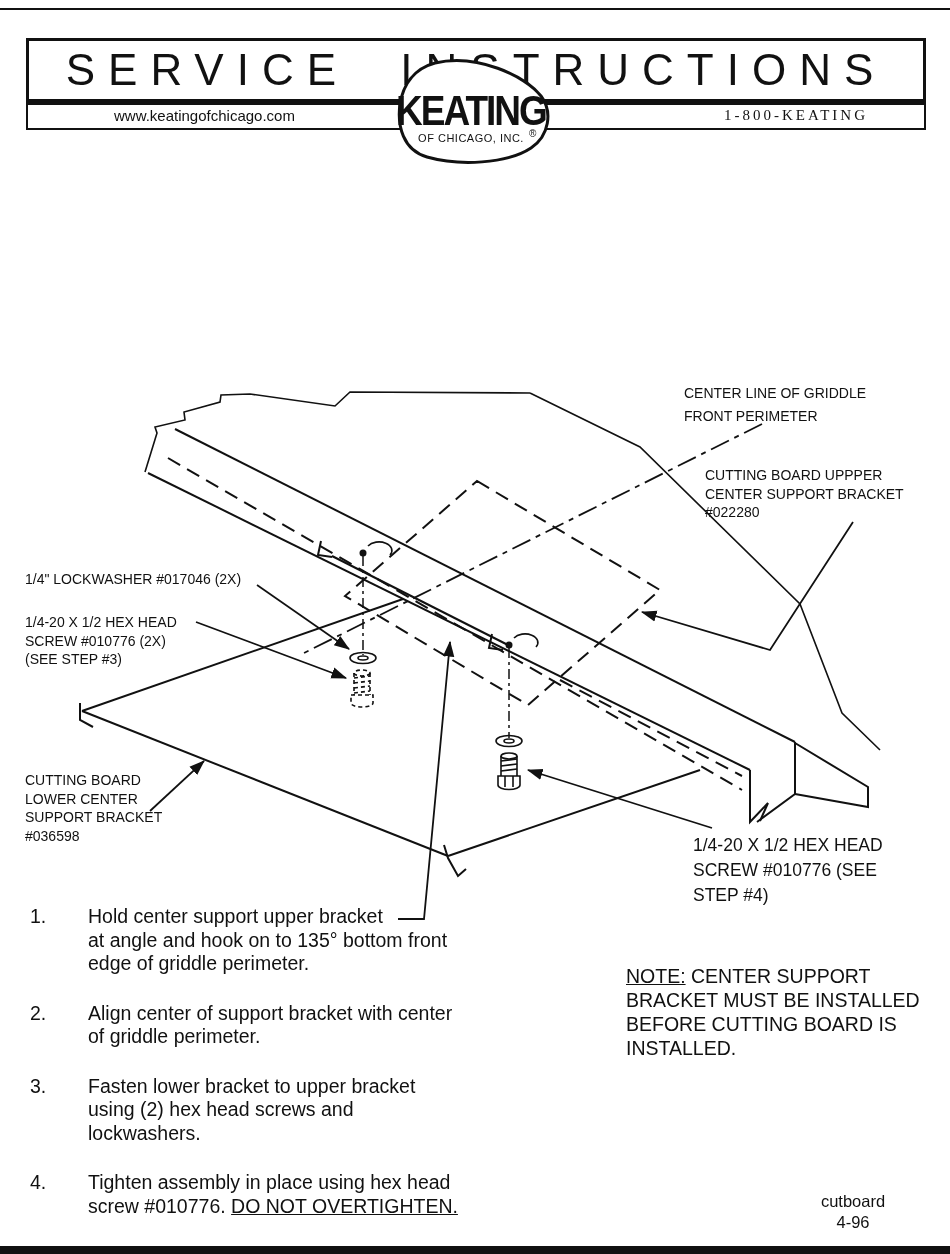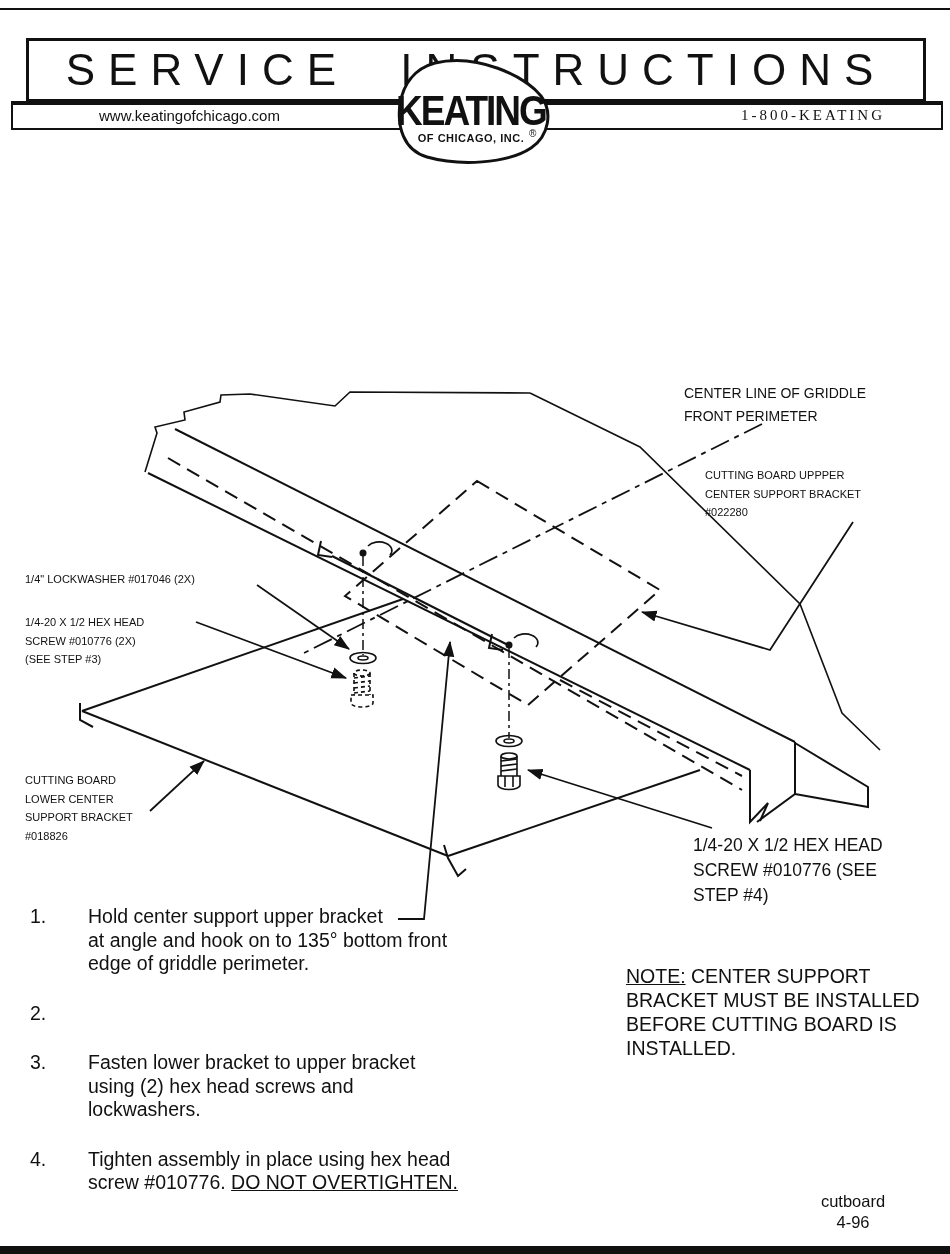--- a/index.html
+++ b/index.html
@@ -9,37 +9,37 @@
   .pre{white-space:pre-line;}
 
   
   .top-rule{left:0;top:8px;width:950px;height:2px;background:#111;}
   .bottom-bar{left:0;top:1246px;width:950px;height:8px;background:#111;}
 
   
   .svc-box{left:26px;top:38px;width:894px;height:58px;border:3px solid #111;
            display:flex;align-items:center;justify-content:center;}
   .svc-title{font-size:44px;letter-spacing:13px;word-spacing:26px;font-weight:400;white-space:nowrap;}
-  .info-band{left:11px;top:101px;width:896px;height:23px;border-top:4px solid #111;
-             border-bottom:2px solid #111;border-left:2px solid #111;border-right:2px solid #111;padding-left:32px;}
+  .info-band{left:26px;top:101px;width:896px;height:23px;border-top:4px solid #111;
+             border-bottom:2px solid #111;border-left:2px solid #111;border-right:2px solid #111;}
   .website{left:86px;top:2px;font-size:15px;}
   .phone{right:56px;top:2px;font-size:15px;letter-spacing:3px;font-family:Liberation Serif, serif;}
 
   .logo{left:383px;top:56px;width:176px;height:112px;}
   .logo svg{position:absolute;left:0;top:0;}
   .logo-brand{left:0;top:34px;width:176px;text-align:center;font-size:37px;font-weight:bold;
               letter-spacing:-2px;transform:scaleY(1.15);}
-  .logo-sub{left:0;top:76px;width:176px;text-align:center;font-size:11px;font-weight:bold;letter-spacing:0.5px;}
+  .logo-sub{left:0;top:76px;width:176px;text-align:center;font-size:11px;font-weight:normal;letter-spacing:0.5px;}
   .logo-reg{left:146px;top:72px;font-size:10px;}
 
   
   .doc-title{left:0;top:172px;width:950px;text-align:center;font-size:28px;font-weight:bold;line-height:40px;}
 
   
-  .callout{font-size:11px;line-height:18.5px;}
+  .callout{font-size:14px;line-height:18.5px;}
   .callout-lg{font-size:17.5px;line-height:25px;}
   .lbl-centerline{left:684px;top:382px;width:300px;font-size:14px;line-height:23px;}
   .lbl-upper{left:705px;top:466px;width:230px;}
   .lbl-lockwasher{left:25px;top:570px;width:280px;}
   .lbl-screw2x{left:25px;top:613px;width:200px;}
   .lbl-lower{left:25px;top:771px;width:180px;}
   .lbl-screw4{left:693px;top:833px;width:240px;}
 
   
   .steps{left:30px;top:905px;width:480px;}
@@ -182,34 +182,36 @@
   <div class="abs callout lbl-upper pre">CUTTING BOARD UPPPER
 CENTER SUPPORT BRACKET
 #022280</div>
   <div class="abs callout lbl-lockwasher pre">1/4" LOCKWASHER #017046 (2X)</div>
   <div class="abs callout lbl-screw2x pre">1/4-20 X 1/2 HEX HEAD
 SCREW #010776 (2X)
 (SEE STEP #3)</div>
   <div class="abs callout lbl-lower pre">CUTTING BOARD
 LOWER CENTER
 SUPPORT BRACKET
-#018826</div>
+#036598</div>
   <div class="abs callout-lg lbl-screw4 pre">1/4-20 X 1/2 HEX HEAD
 SCREW #010776 (SEE
 STEP #4)</div>
 
   <div class="abs steps">
     <div class="step">
       <div class="step-num">1.</div>
       <div class="step-text pre">Hold center support upper bracket
 at angle and hook on to 135° bottom front
 edge of griddle perimeter.</div>
     </div>
     <div class="step">
       <div class="step-num">2.</div>
+      <div class="step-text pre">Align center of support bracket with center
+of griddle perimeter.</div>
     </div>
     <div class="step">
       <div class="step-num">3.</div>
       <div class="step-text pre">Fasten lower bracket to upper bracket
 using (2) hex head screws and
 lockwashers.</div>
     </div>
     <div class="step">
       <div class="step-num">4.</div>
       <div class="step-text"><span class="pre">Tighten assembly in place using hex head

